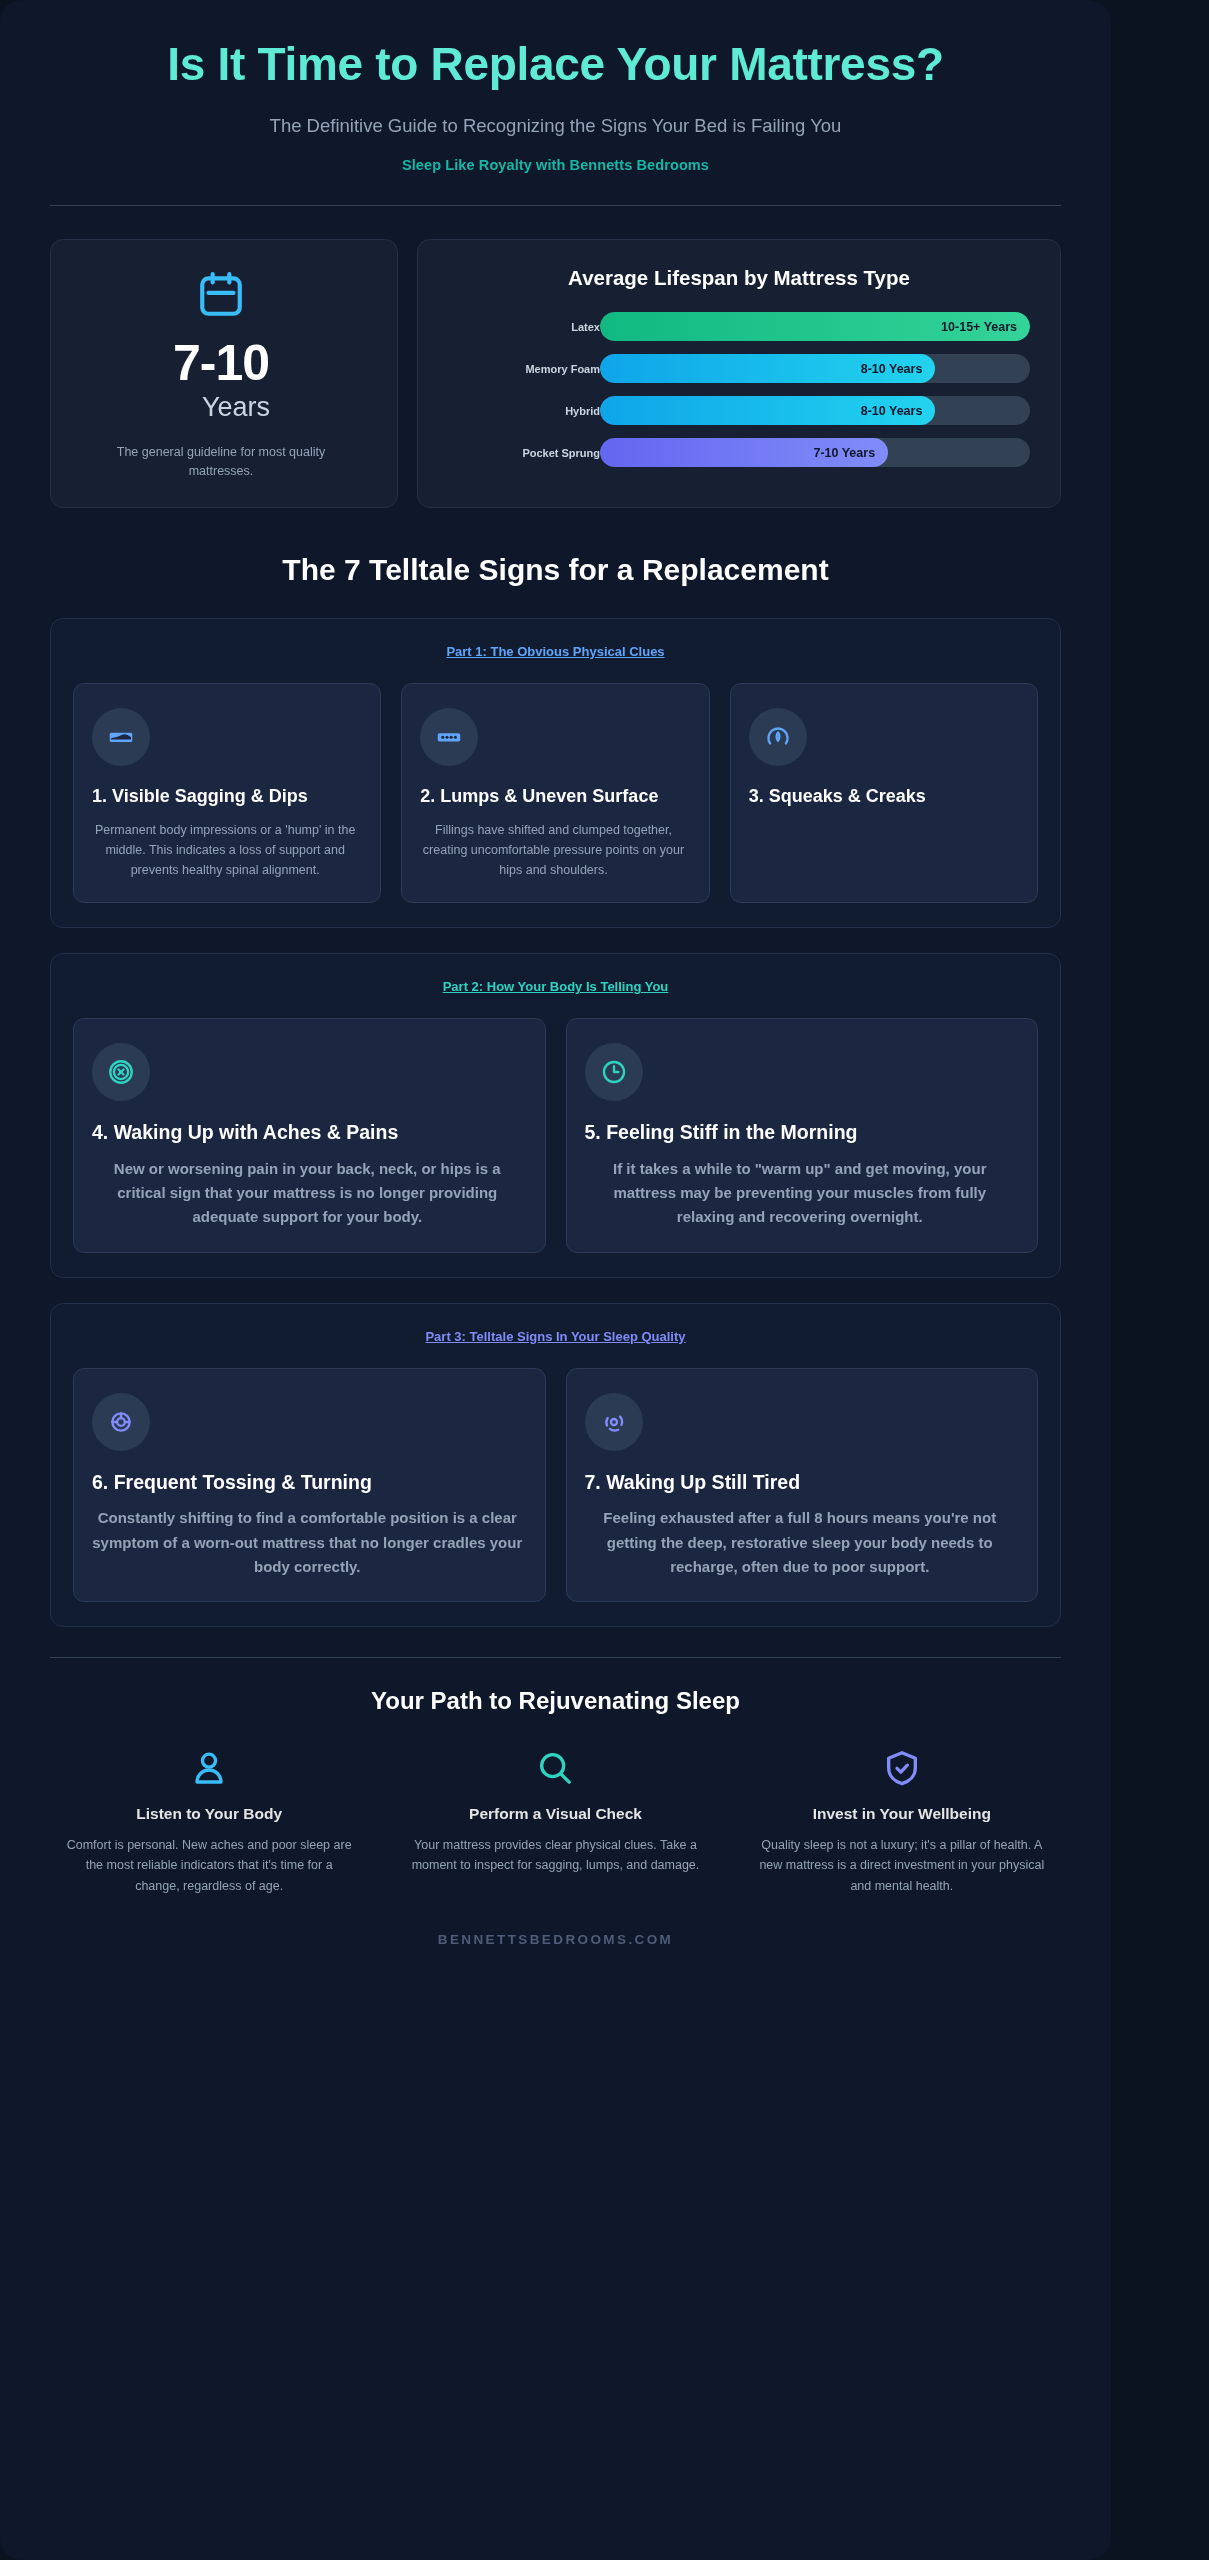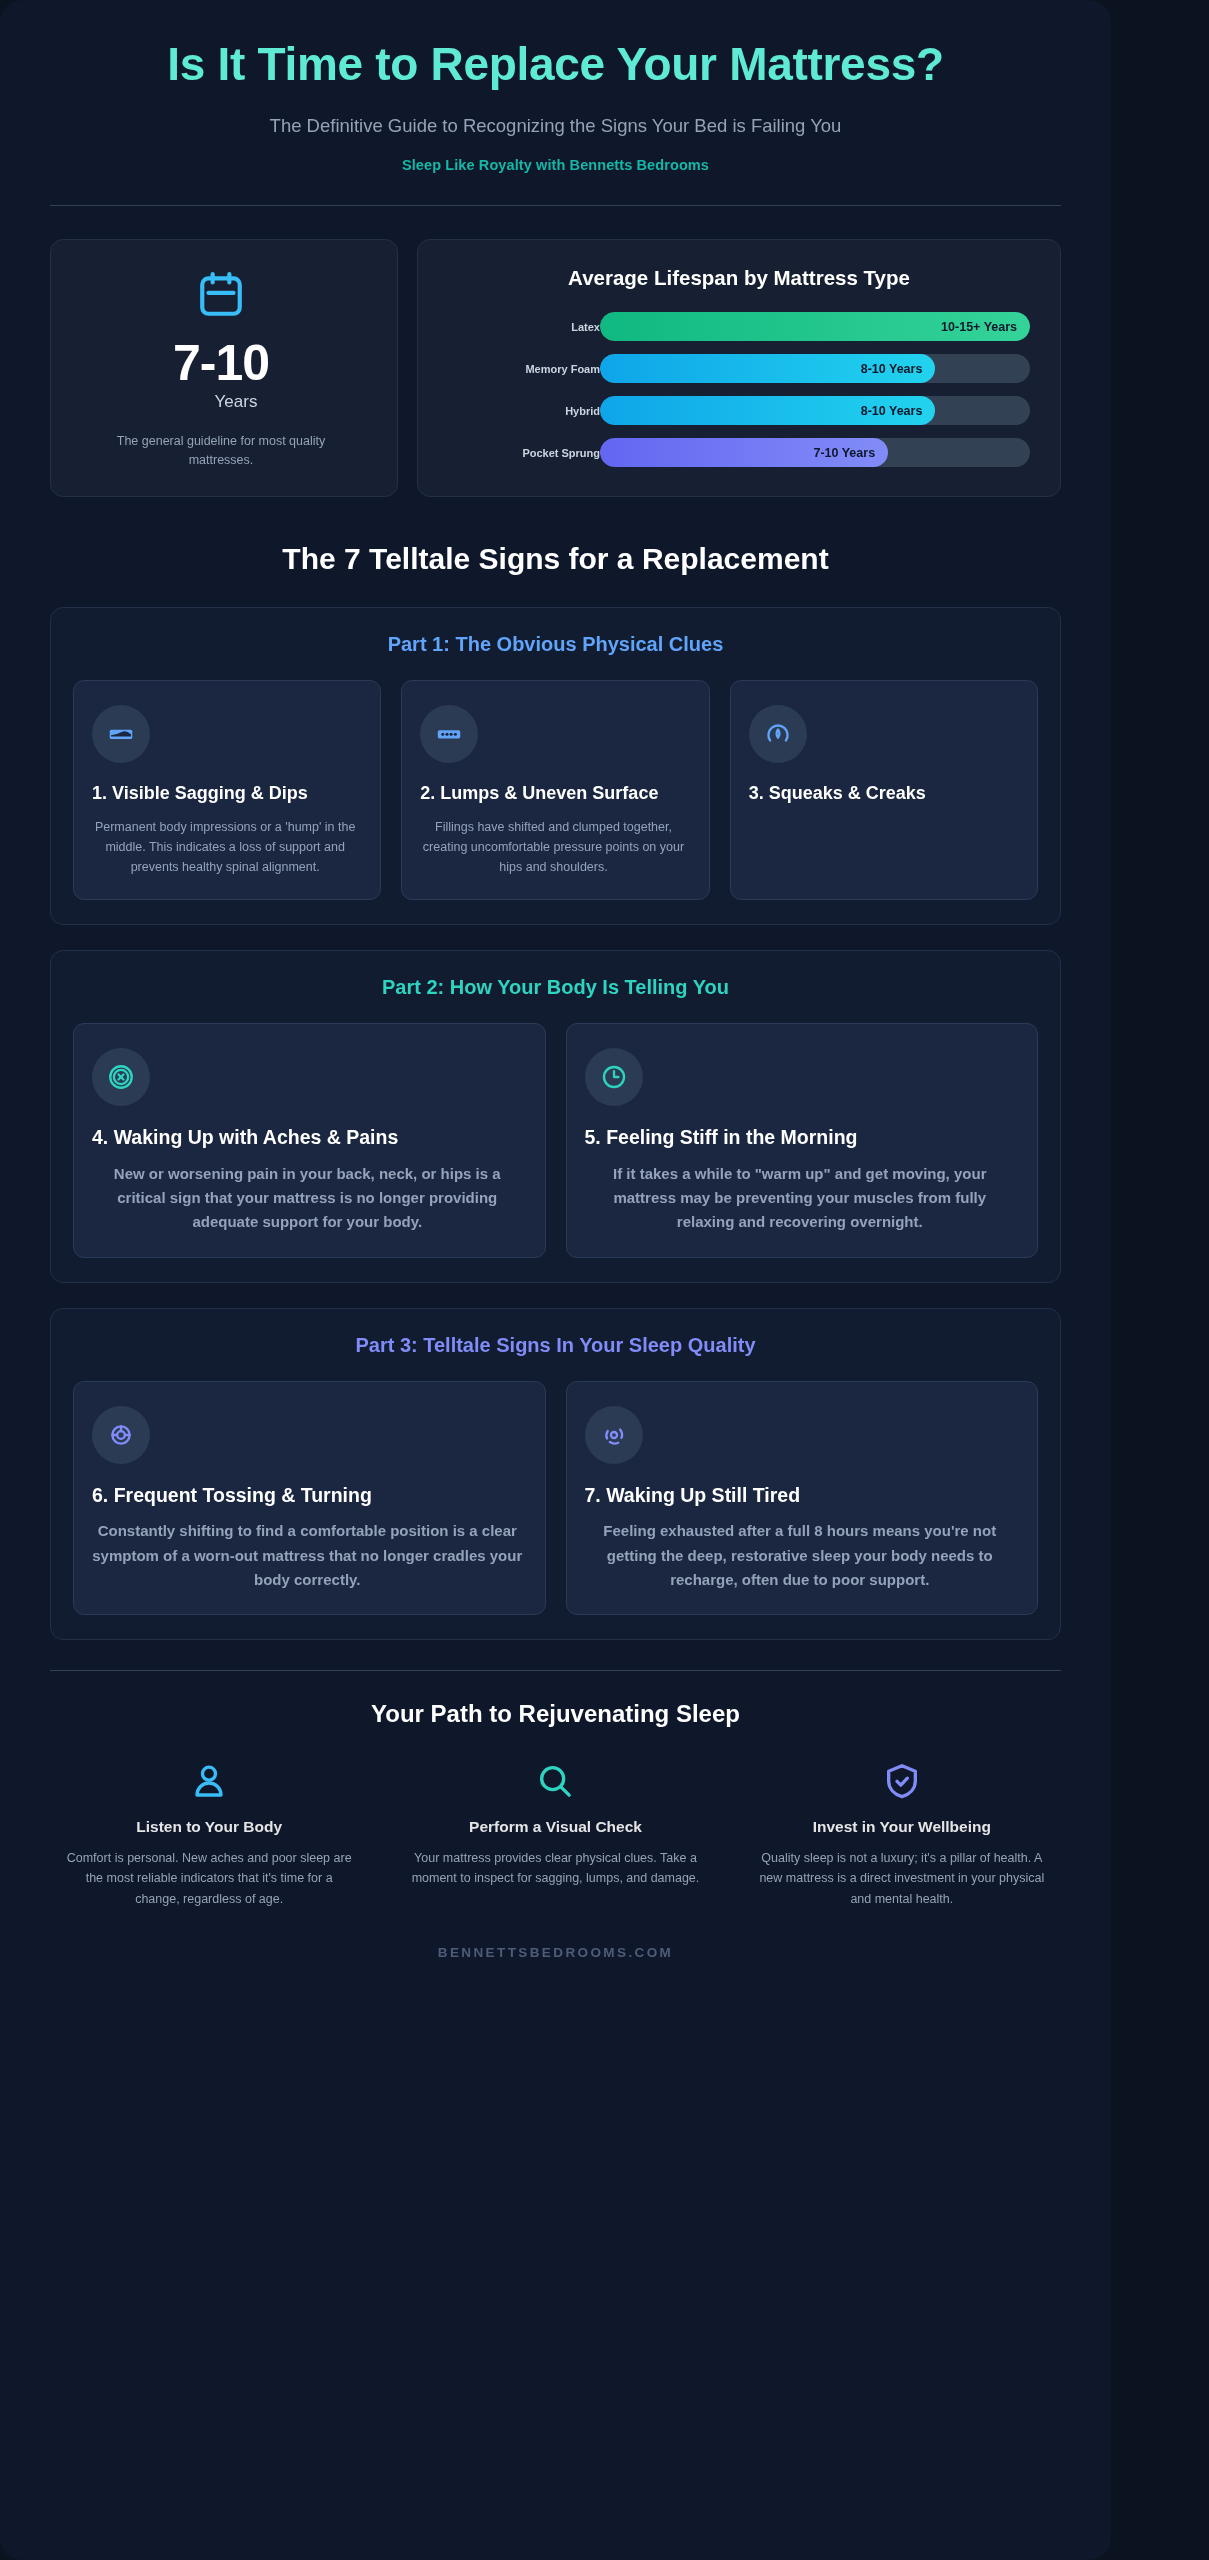--- a/index.html
+++ b/index.html
@@ -81,21 +81,21 @@
 
   .stat-value {
     font-size: 50px;
     font-weight: 700;
     color: #ffffff;
     line-height: 1;
     letter-spacing: -1px;
   }
 
   .stat-unit {
-    font-size: 17px;
+    font-size: 27px;
     color: #cbd5e1;
     font-weight: 400;
     margin-top: 4px;
     margin-left: 30px;
   }
 
   .stat-note {
     margin-top: 20px;
     font-size: 12.5px;
     color: #94a3b8;
@@ -175,23 +175,24 @@
   .part {
     background: #111c31;
     border: 1px solid #22304a;
     border-radius: 13px;
     padding: 25px 22px 24px 22px;
     margin-bottom: 25px;
   }
 
   .part-title {
     text-align: center;
-    font-size: 20px;
+    font-size: 13px;
     font-weight: 700;
     margin-bottom: 24px;
+    text-decoration: underline;
   }
   .part-title.p1 { color: #60a5fa; }
   .part-title.p2 { color: #2dd4bf; }
   .part-title.p3 { color: #818cf8; }
 
   .cards { display: flex; gap: 20px; }
 
   .sign-card {
     flex: 1;
     background: #1b2740;

